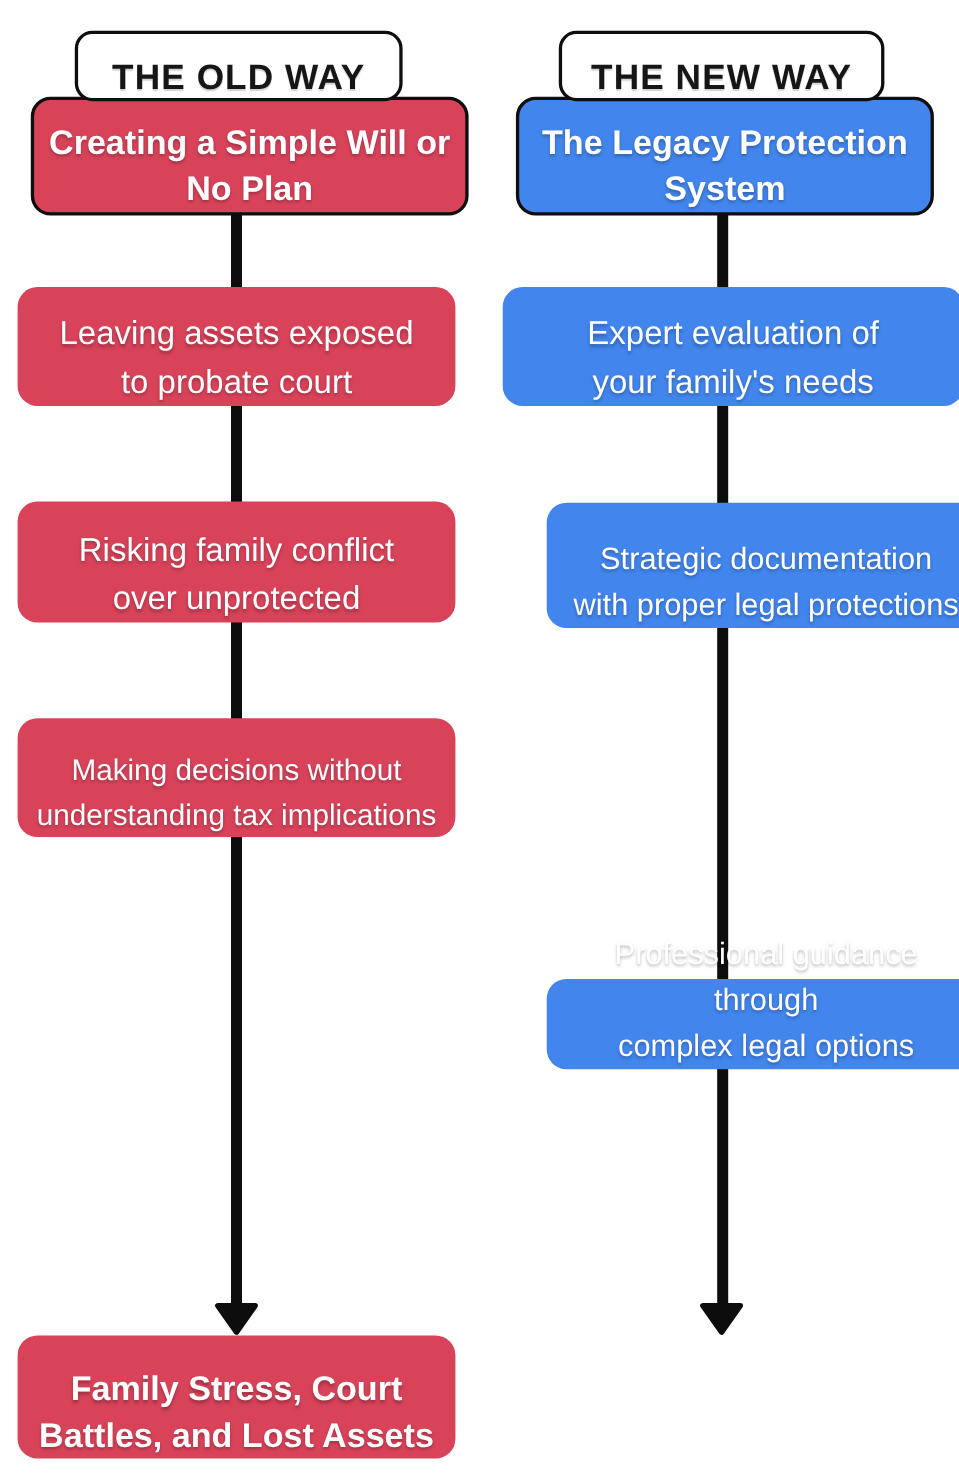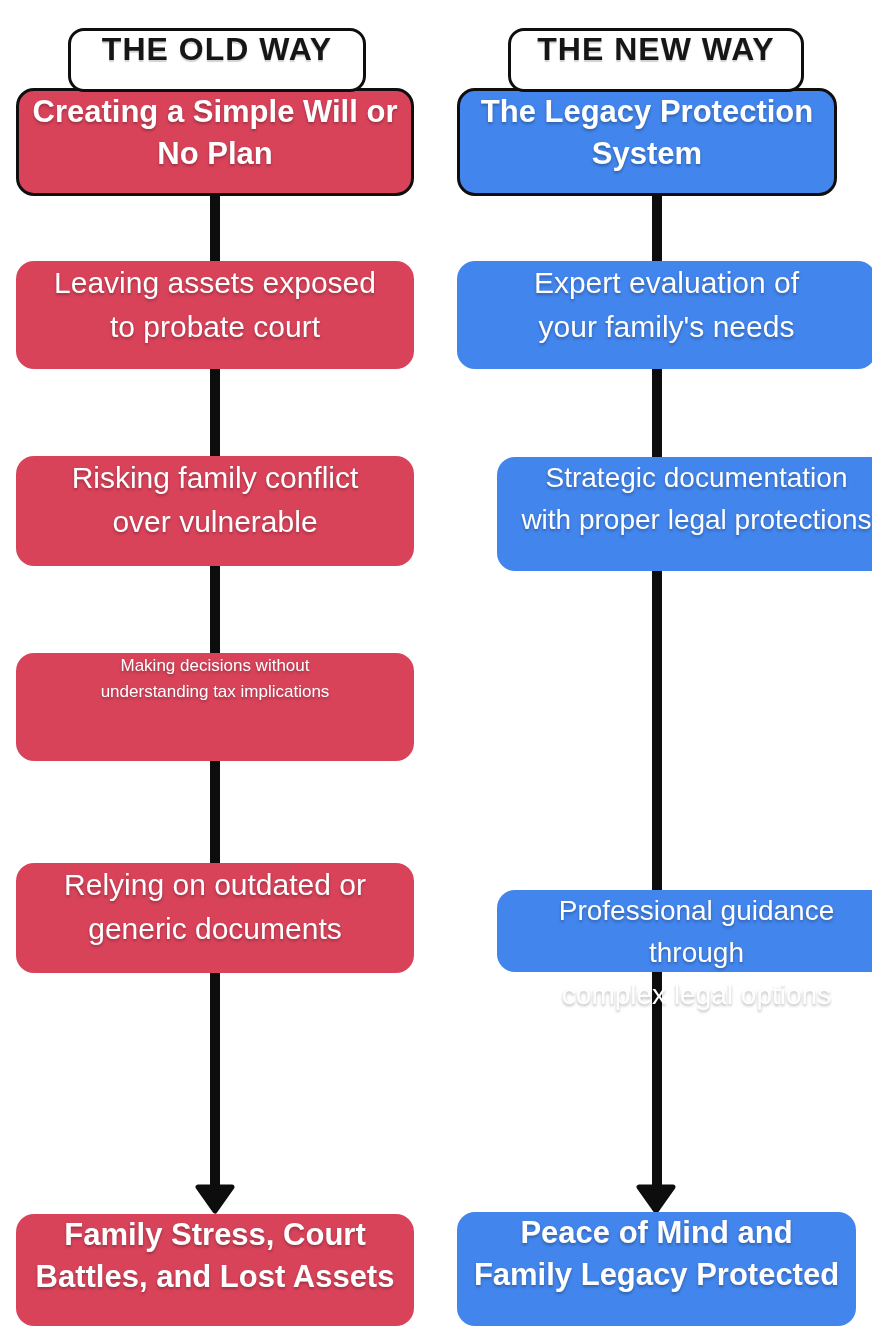--- a/index.html
+++ b/index.html
@@ -22,51 +22,51 @@
     height: 994px;
     background: var(--connector, #0d0d0d);
     z-index: 1;
   }
   .arrowhead { position: absolute; top: 1184px; z-index: 1; }
 
   
   .box {
     position: absolute;
     display: flex;
-    align-items: flex-start;
+    align-items: flex-end;
     justify-content: center;
     text-align: center;
     border-radius: 18px;
     padding: 0 12px;
     color: var(--box_text, #ffffff);
     z-index: 2;
   }
   .box span { white-space: pre-line; display: block; }
 
   .red  { background: var(--old_accent, #d8435a); }
   .blue { background: var(--new_accent, #4285ec); }
-  .bordered { border: 3.5px solid #0e0e0e; }
+  .bordered { border: 3.5px solid #0e0e0e; margin-left: 12px; }
   .shadowed span { text-shadow: 0 2px 3px rgba(0,0,0,0.28); }
 
   .header-box {
     background: var(--header_bg, #ffffff);
     color: var(--header_text, #161616);
     border: 3.5px solid #0e0e0e;
     border-radius: 16px;
     z-index: 3;
     font-weight: 700;
     font-size: 32px;
     letter-spacing: 1px;
   }
   .header-box span { text-shadow: 0 1.5px 1px rgba(0,0,0,0.18); }
 
   .title   { font-size: 31px; line-height: 1.36; font-weight: 700; }
   .outcome { font-size: 31px; line-height: 1.36; font-weight: 700; }
   .fs31 { font-size: 30px; line-height: 1.45; font-weight: 400; }
-  .fs27 { font-size: 17px; line-height: 1.5;  font-weight: 400; }
+  .fs27 { font-size: 27px; line-height: 1.5;  font-weight: 400; }
   .fs26 { font-size: 28px; line-height: 1.5;  font-weight: 400; margin-left: 40px; }
 </style>
 </head>
 <body>
 
 <div class="canvas">
 
   <div class="shaft" style="left:210px"></div>
   <div class="shaft" style="left:652px"></div>
 
@@ -86,32 +86,28 @@
 No Plan</span>
   </div>
 
   <div class="box red shadowed fs31" style="left:16px;top:261px;width:398px;height:108px">
     <span>Leaving assets exposed
 to probate court</span>
   </div>
 
   <div class="box red shadowed fs31" style="left:16px;top:456px;width:398px;height:110px">
     <span>Risking family conflict
-over vulnerable</span>
+over unprotected</span>
   </div>
 
   <div class="box red shadowed fs27" style="left:16px;top:653px;width:398px;height:108px">
     <span>Making decisions without
 understanding tax implications</span>
   </div>
 
-  <div class="box red shadowed fs31" style="left:16px;top:863px;width:398px;height:110px">
-    <span>Relying on outdated or
-generic documents</span>
-  </div>
 
 
   <div class="box red shadowed outcome" style="left:16px;top:1214px;width:398px;height:112px">
     <span>Family Stress, Court
 Battles, and Lost Assets</span>
   </div>
 
   <div class="box header-box" style="left:508px;top:28px;width:296px;height:64px">
     <span>THE NEW WAY</span>
   </div>
@@ -129,18 +125,14 @@
   <div class="box blue shadowed fs26" style="left:457px;top:457px;width:399px;height:114px">
     <span>Strategic documentation
 with proper legal protections</span>
   </div>
 
   <div class="box blue shadowed fs26" style="left:457px;top:890px;width:399px;height:82px">
     <span>Professional guidance through
 complex legal options</span>
   </div>
 
-  <div class="box blue shadowed outcome" style="left:457px;top:1212px;width:399px;height:114px">
-    <span>Peace of Mind and
-Family Legacy Protected</span>
-  </div>
 
 </div>
 
 </body></html>

